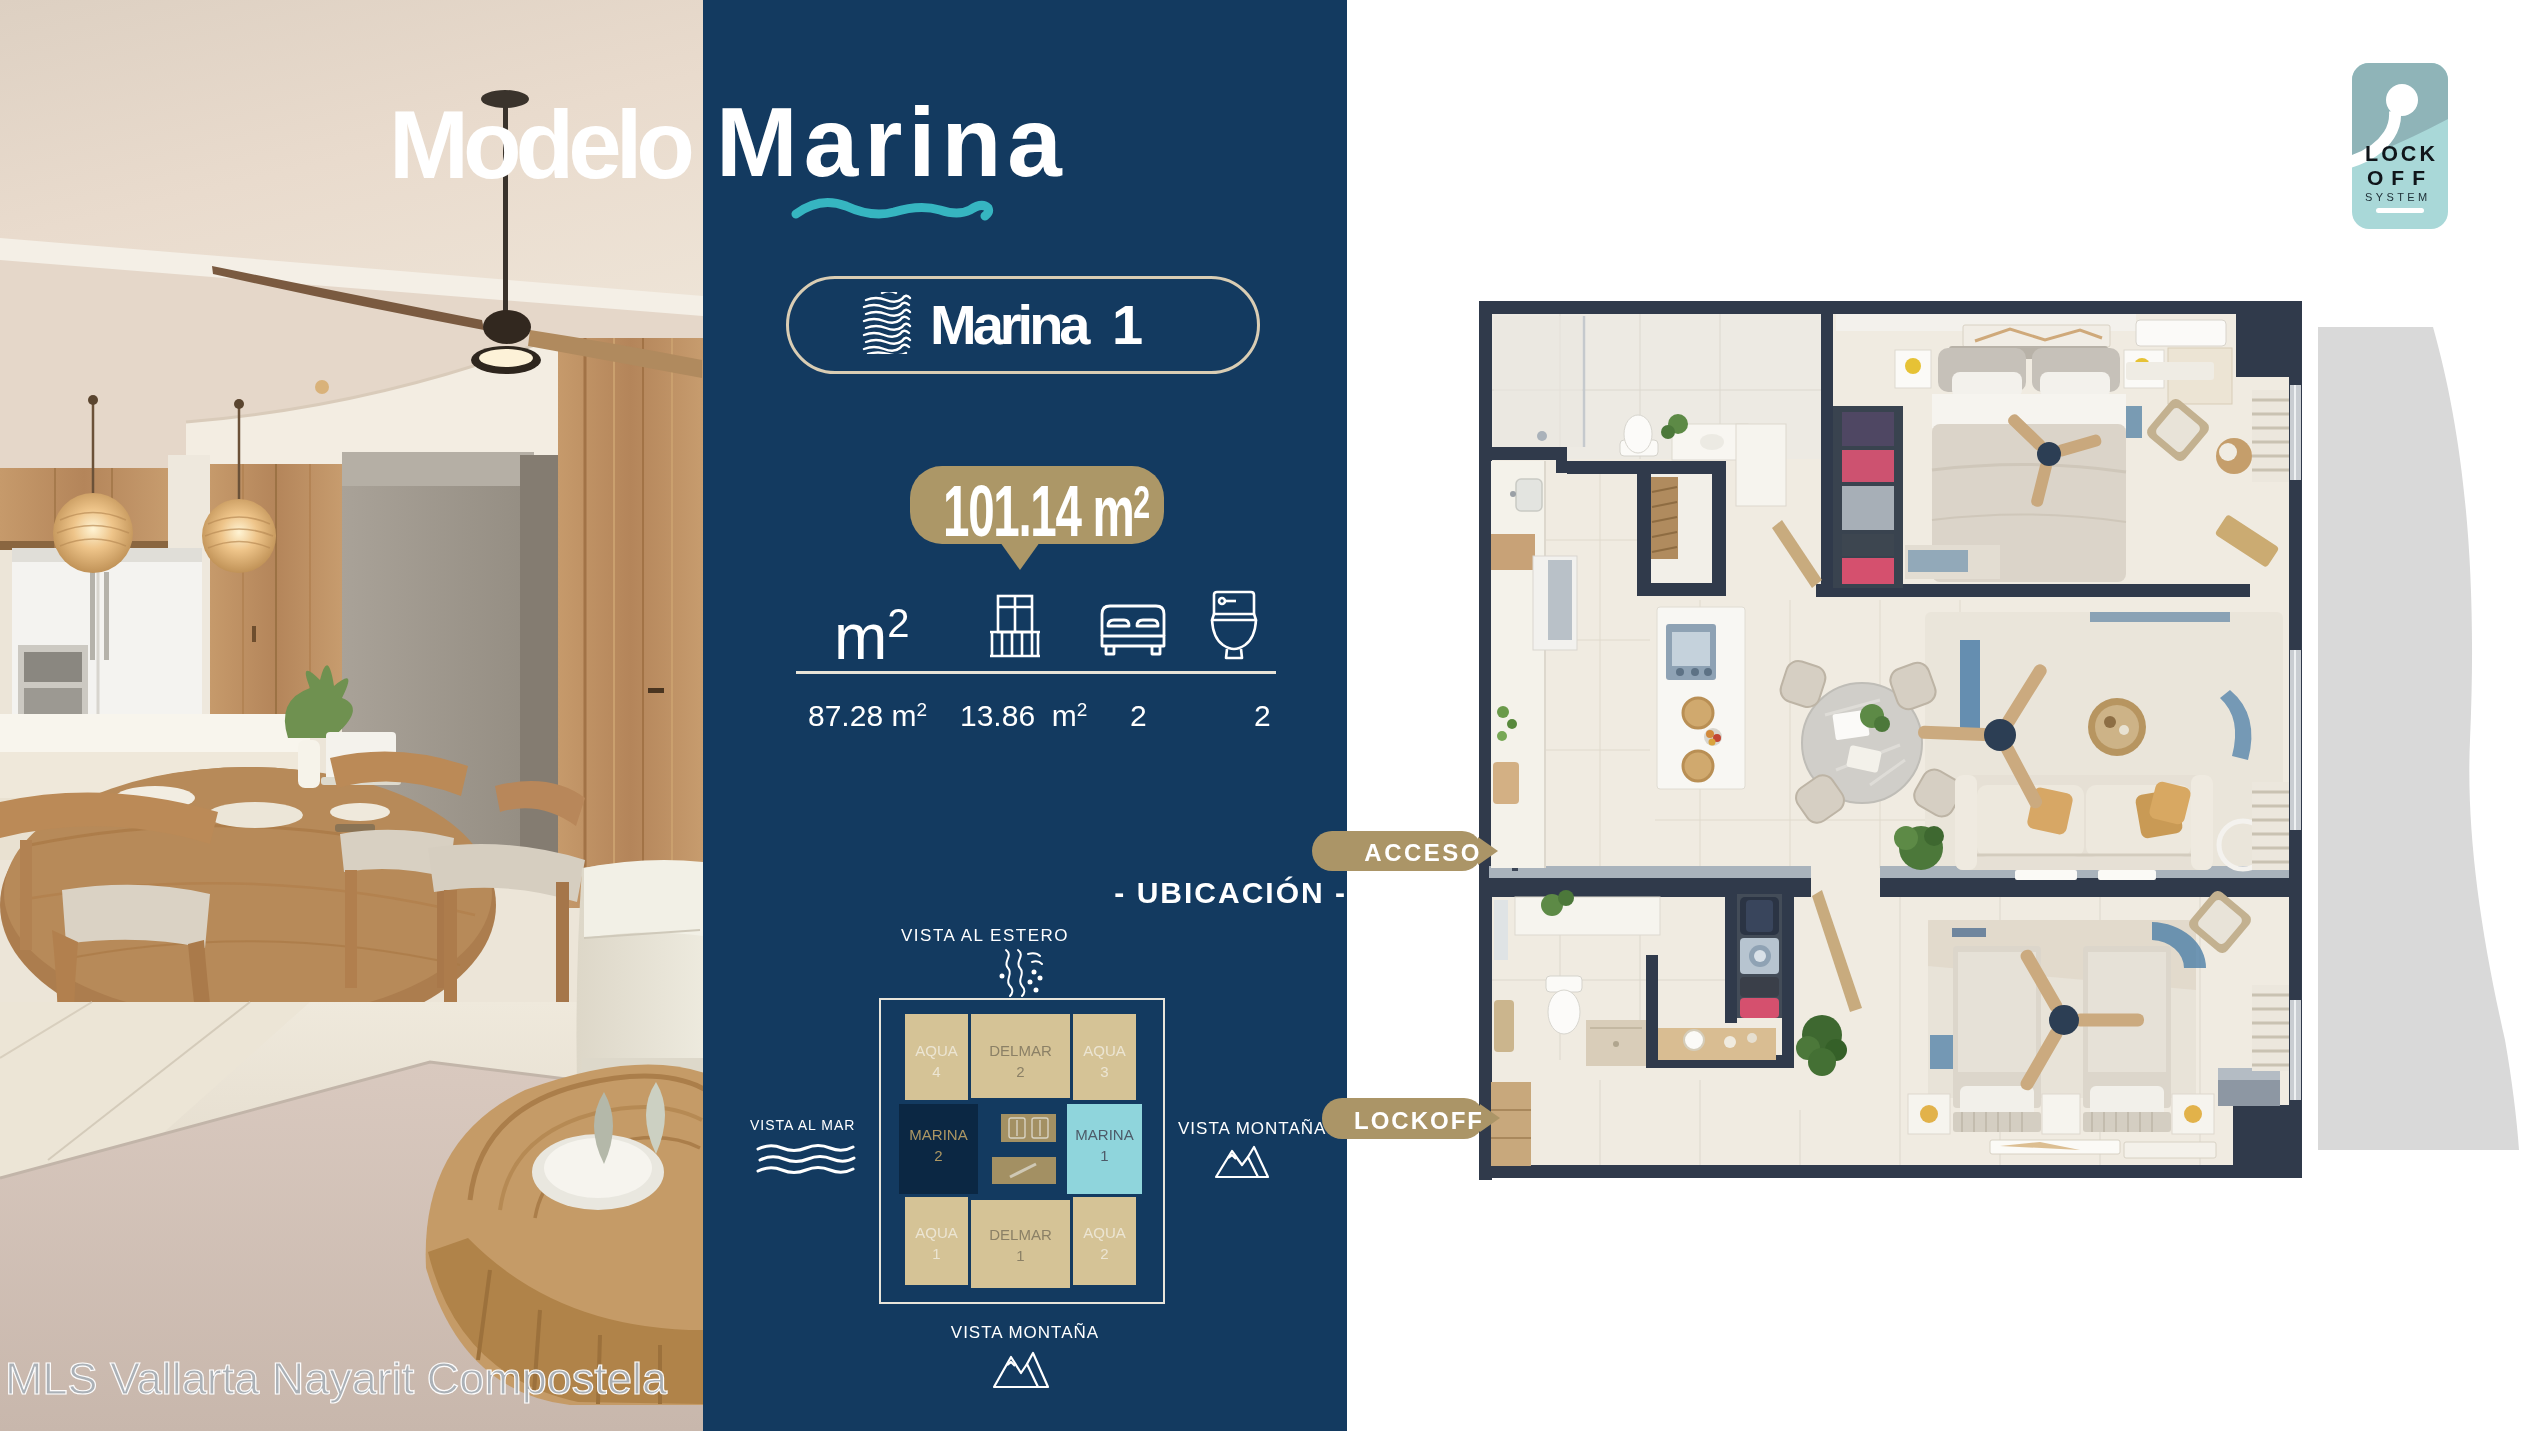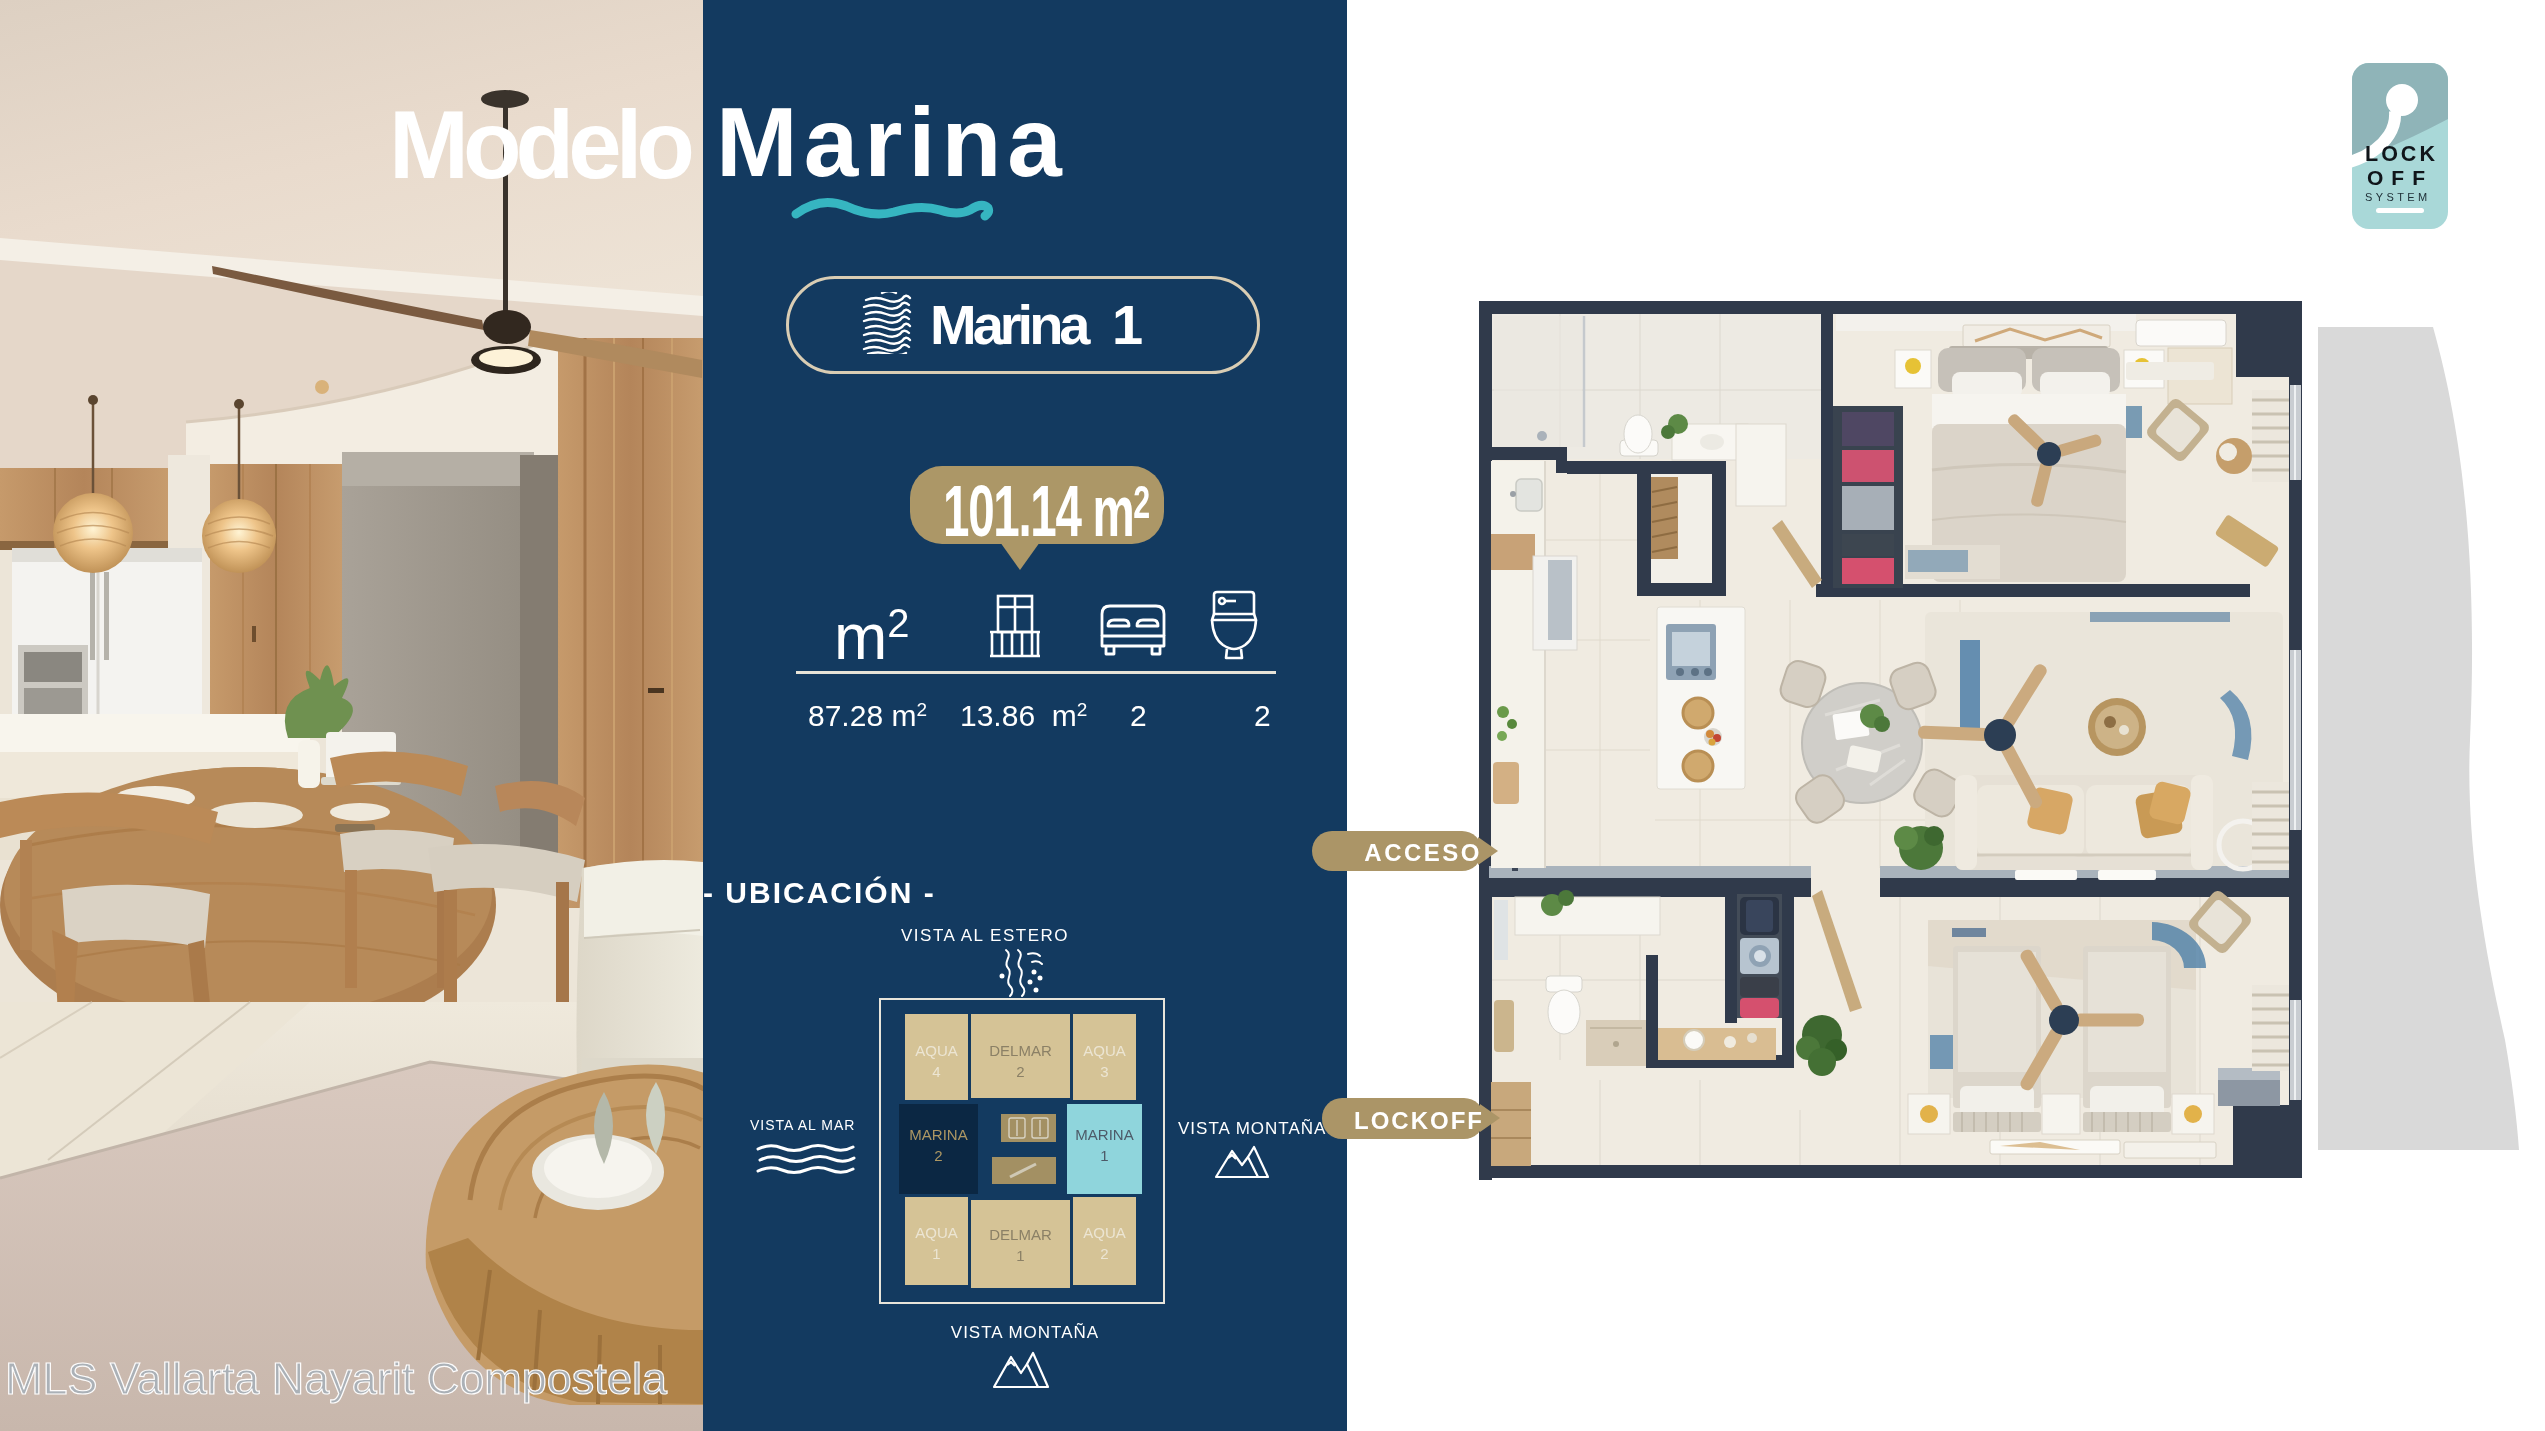--- a/index.html
+++ b/index.html
@@ -269,21 +269,21 @@
 </g>
 </svg>
 
 <div class="abs" style="left:796px;top:671px;width:480px;height:3px;background:#e7e3d8"></div>
 
 <div class="abs w" style="left:808px;top:699px;font-size:30px">87.28 m<span style="font-size:19px;vertical-align:10px">2</span></div>
 <div class="abs w" style="left:960px;top:699px;font-size:30px">13.86&nbsp; m<span style="font-size:19px;vertical-align:10px">2</span></div>
 <div class="abs w" style="left:1130px;top:699px;font-size:30px">2</div>
 <div class="abs w" style="left:1254px;top:699px;font-size:30px">2</div>
 
-<div class="abs w" style="left:703px;top:876px;width:644px;text-align:left;font-size:30px;font-weight:bold;letter-spacing:2px">- UBICACIÓN -</div>
+<div class="abs w" style="left:703px;top:876px;width:644px;text-align:right;font-size:30px;font-weight:bold;letter-spacing:2px">- UBICACIÓN -</div>
 
 <div class="abs w" style="left:703px;top:926px;width:564px;text-align:center;font-size:17px;letter-spacing:1.5px">VISTA AL ESTERO</div>
 
 <svg class="abs" style="left:992px;top:948px" width="56" height="50" viewBox="0 0 56 50">
 <g stroke="#ffffff" stroke-width="2" fill="none" stroke-linecap="round">
 <path d="M14,2 C22,8 10,14 16,20 C22,26 12,32 18,38 C22,42 20,46 18,48"></path>
 <path d="M26,2 C34,8 22,14 28,20 C34,26 24,32 30,38 C34,42 32,46 30,48"></path>
 <path d="M36,6 Q44,4 48,8"></path>
 <path d="M40,14 Q46,12 50,16"></path>
 <circle cx="42" cy="24" r="1.5" fill="#fff"></circle>

